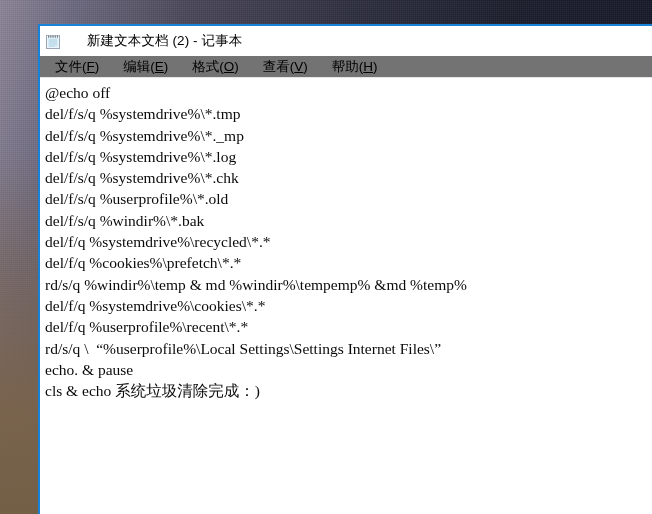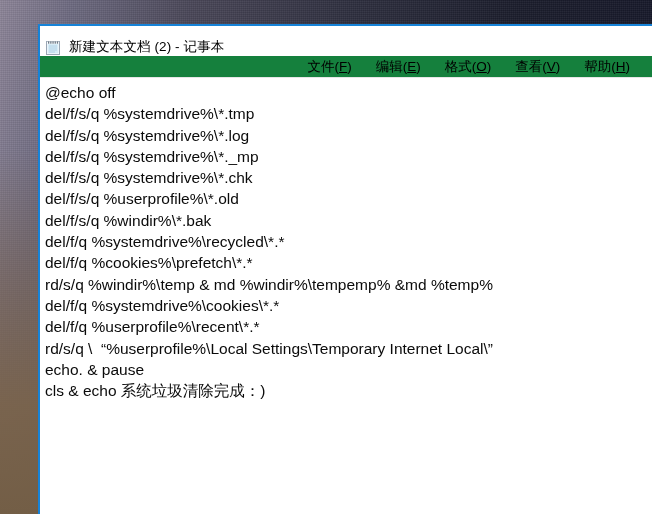--- a/index.html
+++ b/index.html
@@ -79,49 +79,49 @@
     flex-direction: column;
     overflow: hidden;
   }
 
   
   #title-bar {
     height: 30px;
     flex: 0 0 30px;
     background: #ffffff;
     display: flex;
-    align-items: flex-end;
+    align-items: center;
     padding-left: 5px;
     box-sizing: border-box;
+    gap: 18px;
   }
   #notepad-icon {
     width: 17px;
     height: 17px;
     flex: 0 0 17px;
     margin-right: 7px;
     position: relative;
   }
   #title-text {
     font-size: 13.5px;
     color: #000000;
     white-space: nowrap;
     letter-spacing: .1px;
   }
 
   
   #menu-bar {
     height: 22px;
     flex: 0 0 22px;
-    background: #15803d;
+    background: #737373;
     display: flex;
     align-items: center;
     padding-left: 13px;
     box-sizing: border-box;
     border-bottom: 1px solid #e6e6e6;
-    justify-content: flex-end;
   }
   .menu-item {
     font-size: 13.5px;
     color: #000000;
     margin-right: 20px;
     white-space: nowrap;
     cursor: default;
     padding: 1px 2px;
   }
   .menu-item .accel { text-decoration: underline; }
@@ -129,21 +129,21 @@
   
   #text-area {
     flex: 1 1 auto;
     background: #ffffff;
     padding: 4px 0 0 5px;
     box-sizing: border-box;
     overflow: hidden;
     cursor: text;
   }
   .code-line {
-    font-family: Liberation Sans, sans-serif;
+    font-family: Liberation Serif, serif;
     font-size: 15.5px;
     line-height: 21.3px;
     color: #0a0a0a;
     white-space: pre;
     height: 21.3px;
   }
 </style>
 </head>
 <body>
 
@@ -184,28 +184,28 @@
     <div class="menu-item"><span>文件</span><span>(</span><span class="accel">F</span><span>)</span></div>
     <div class="menu-item"><span>编辑</span><span>(</span><span class="accel">E</span><span>)</span></div>
     <div class="menu-item"><span>格式</span><span>(</span><span class="accel">O</span><span>)</span></div>
     <div class="menu-item"><span>查看</span><span>(</span><span class="accel">V</span><span>)</span></div>
     <div class="menu-item"><span>帮助</span><span>(</span><span class="accel">H</span><span>)</span></div>
   </div>
 
   <div id="text-area">
       <div class="code-line">@echo off</div>
       <div class="code-line">del/f/s/q %systemdrive%\*.tmp</div>
+      <div class="code-line">del/f/s/q %systemdrive%\*._mp</div>
       <div class="code-line">del/f/s/q %systemdrive%\*.log</div>
-      <div class="code-line">del/f/s/q %systemdrive%\*._mp</div>
       <div class="code-line">del/f/s/q %systemdrive%\*.chk</div>
       <div class="code-line">del/f/s/q %userprofile%\*.old</div>
       <div class="code-line">del/f/s/q %windir%\*.bak</div>
       <div class="code-line">del/f/q %systemdrive%\recycled\*.*</div>
       <div class="code-line">del/f/q %cookies%\prefetch\*.*</div>
       <div class="code-line">rd/s/q %windir%\temp &amp; md %windir%\tempemp% &amp;md %temp%</div>
       <div class="code-line">del/f/q %systemdrive%\cookies\*.*</div>
       <div class="code-line">del/f/q %userprofile%\recent\*.*</div>
-      <div class="code-line">rd/s/q \  “%userprofile%\Local Settings\Temporary Internet Local\”</div>
+      <div class="code-line">rd/s/q \  “%userprofile%\Local Settings\Settings Internet Files\”</div>
       <div class="code-line">echo. &amp; pause</div>
       <div class="code-line">cls &amp; echo 系统垃圾清除完成：)</div>
     </div>
 
 </div>
 
 </body></html>

